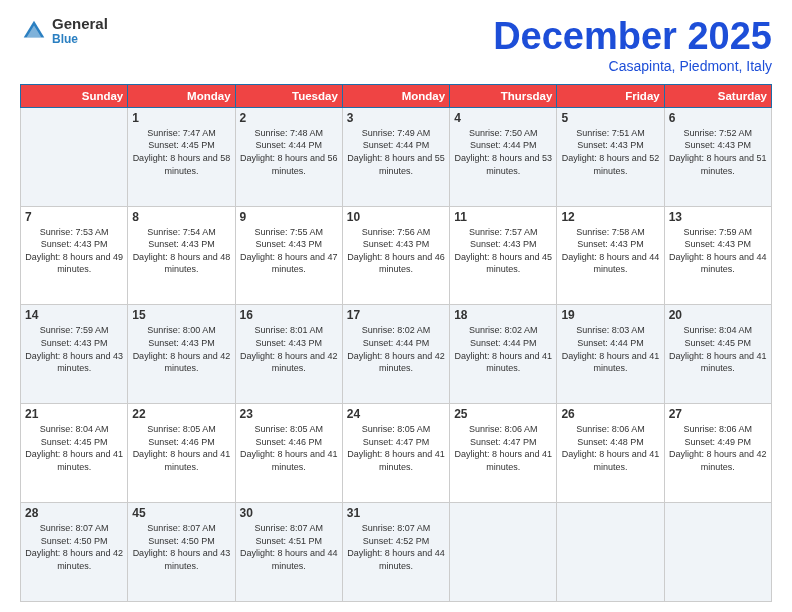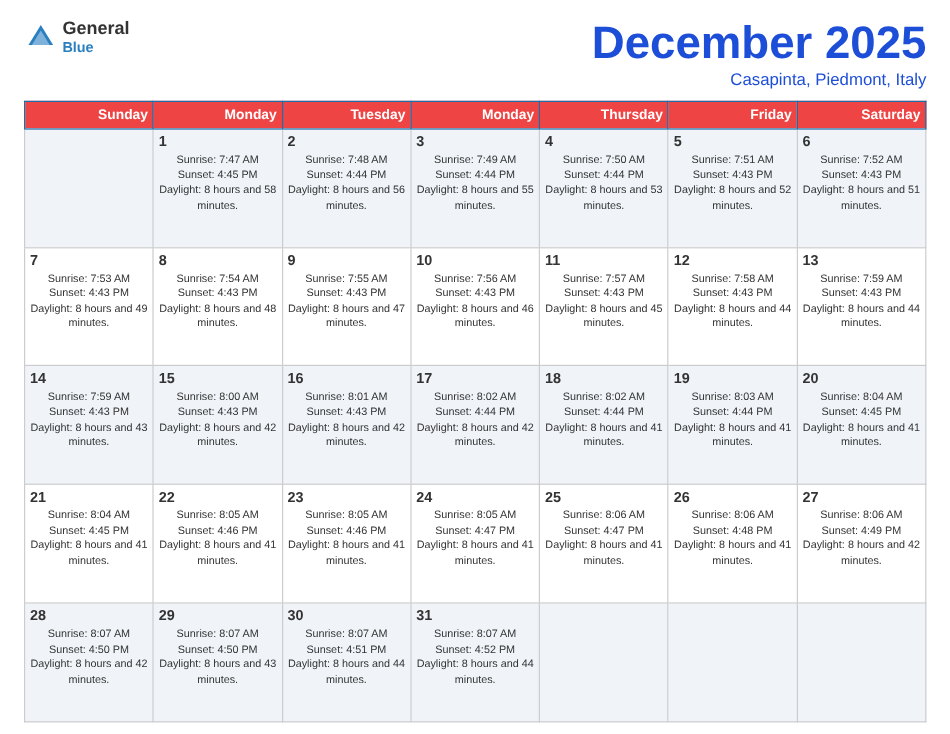--- a/index.html
+++ b/index.html
@@ -255,21 +255,21 @@
             <span class="day-num">27</span>
             <div class="day-info">Sunrise: 8:06 AM<br>Sunset: 4:49 PM<br>Daylight: 8 hours and 42 minutes.</div>
           </td>
         </tr>
         <tr class="row-shaded">
           <td>
             <span class="day-num">28</span>
             <div class="day-info">Sunrise: 8:07 AM<br>Sunset: 4:50 PM<br>Daylight: 8 hours and 42 minutes.</div>
           </td>
           <td>
-            <span class="day-num">29</span>
+            <span class="day-num">45</span>
             <div class="day-info">Sunrise: 8:07 AM<br>Sunset: 4:50 PM<br>Daylight: 8 hours and 43 minutes.</div>
           </td>
           <td>
             <span class="day-num">30</span>
             <div class="day-info">Sunrise: 8:07 AM<br>Sunset: 4:51 PM<br>Daylight: 8 hours and 44 minutes.</div>
           </td>
           <td>
             <span class="day-num">31</span>
             <div class="day-info">Sunrise: 8:07 AM<br>Sunset: 4:52 PM<br>Daylight: 8 hours and 44 minutes.</div>
           </td>

